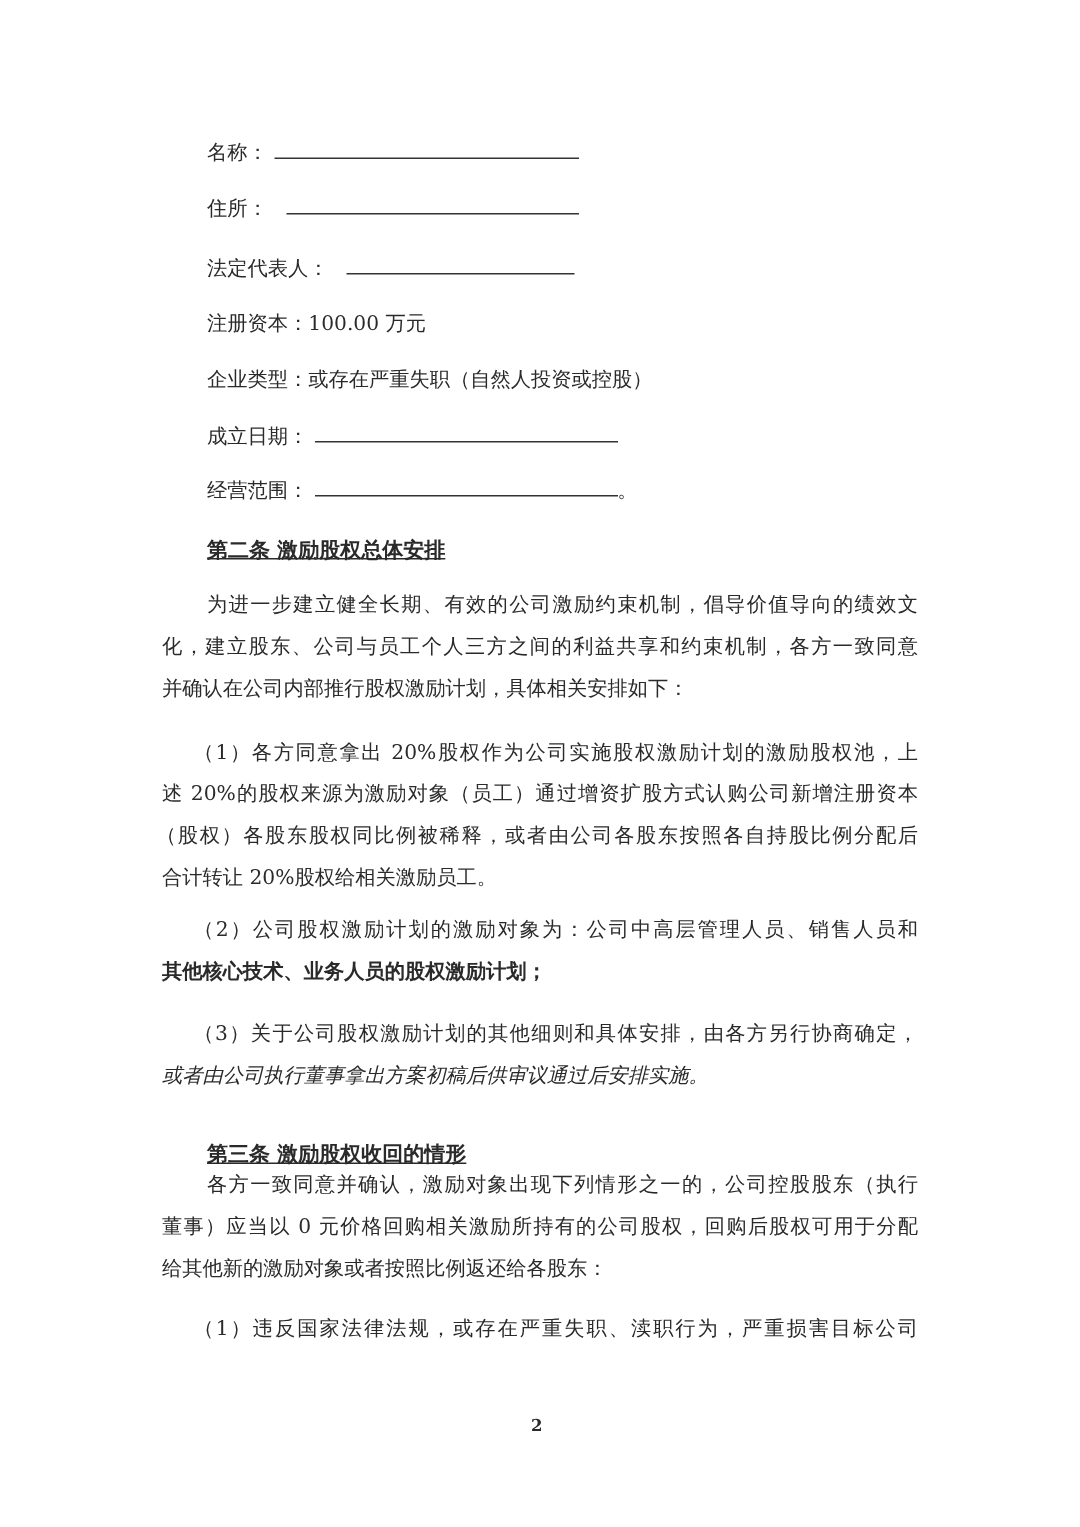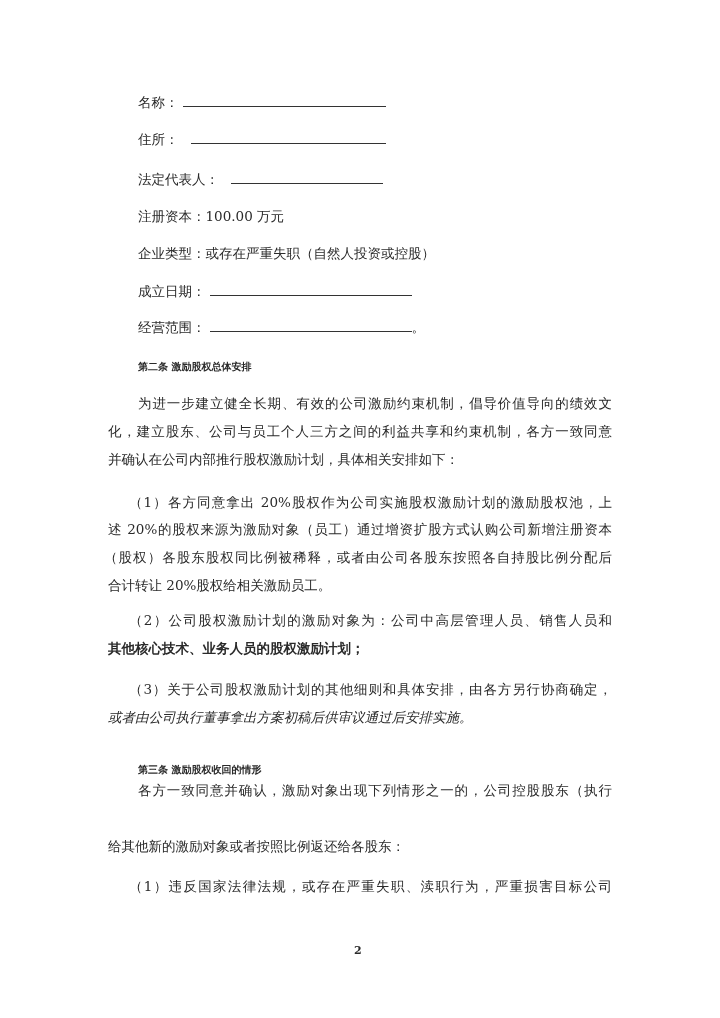--- a/index.html
+++ b/index.html
@@ -1,21 +1,21 @@
 <!DOCTYPE html>
 <html><head>
 <meta charset="utf-8">
 <style>
   html, body { margin: 0; padding: 0; background: #ffffff; }
   body { width: 720px; height: 1018px; position: relative; overflow: hidden;
          font-family: "DejaVu Serif", "Liberation Serif", serif; color: #2a2a2a; }
   .page { position: absolute; left: 0; top: 0; width: 720px; height: 1018px; }
   .line { position: absolute; font-size: 13.5px; white-space: nowrap; line-height: 20px; }
   .blank { display: inline-block; border-bottom: 1px solid #333; height: 12px; vertical-align: baseline; }
-  .heading { font-weight: bold; font-size: 10px; }
+  .heading { font-weight: bold; font-size: 14px; text-decoration: underline; }
   .para-line { position: absolute; left: 108px; width: 504px; font-size: 13.5px; line-height: 20px;
                white-space: nowrap; text-align: justify; text-align-last: justify; }
   .para-line.last { text-align-last: left; }
   .page-num { position: absolute; left: 354px; top: 944px; font-size: 11px; font-weight: bold; }
 </style>
 </head>
 <body>
 
 <div class="page">
 
@@ -54,20 +54,21 @@
 
   <div class="para-line" style="left:129px; width:483px; top:610px;" data-bind="article2.item2_lines.0">（2）公司股权激励计划的激励对象为：公司中高层管理人员、销售人员和</div>
   <div class="para-line last" style="top:646px;" data-bind="article2.item2_lines.1">其他核心技术、业务人员的股权激励计划；</div>
 
   <div class="para-line" style="left:129px; width:483px; top:680px;" data-bind="article2.item3_lines.0">（3）关于公司股权激励计划的其他细则和具体安排，由各方另行协商确定，</div>
   <div class="para-line last" style="top:706px;" data-bind="article2.item3_lines.1">或者由公司执行董事拿出方案初稿后供审议通过后安排实施。</div>
 
   <div class="line heading" style="left:138px; top:760px;" data-bind="article3.heading">第三条  激励股权收回的情形</div>
 
   <div class="para-line" style="left:138px; width:474px; top:780px;" data-bind="article3.intro_lines.0">各方一致同意并确认，激励对象出现下列情形之一的，公司控股股东（执行</div>
+  <div class="para-line" style="top:808px;" data-bind="article3.intro_lines.1">董事）应当以 0 元价格回购相关激励所持有的公司股权，回购后股权可用于分配</div>
   <div class="para-line last" style="top:836px;" data-bind="article3.intro_lines.2">给其他新的激励对象或者按照比例返还给各股东：</div>
 
   <div class="para-line" style="left:129px; width:483px; top:876px;" data-bind="article3.item1_lines.0">（1）违反国家法律法规，或存在严重失职、渎职行为，严重损害目标公司</div>
 
   <div class="page-num" data-bind="page_number">2</div>
 </div>
 
 <style>
   
   [data-bind="article2.item1_lines.0"] { top: 491px !important; }

